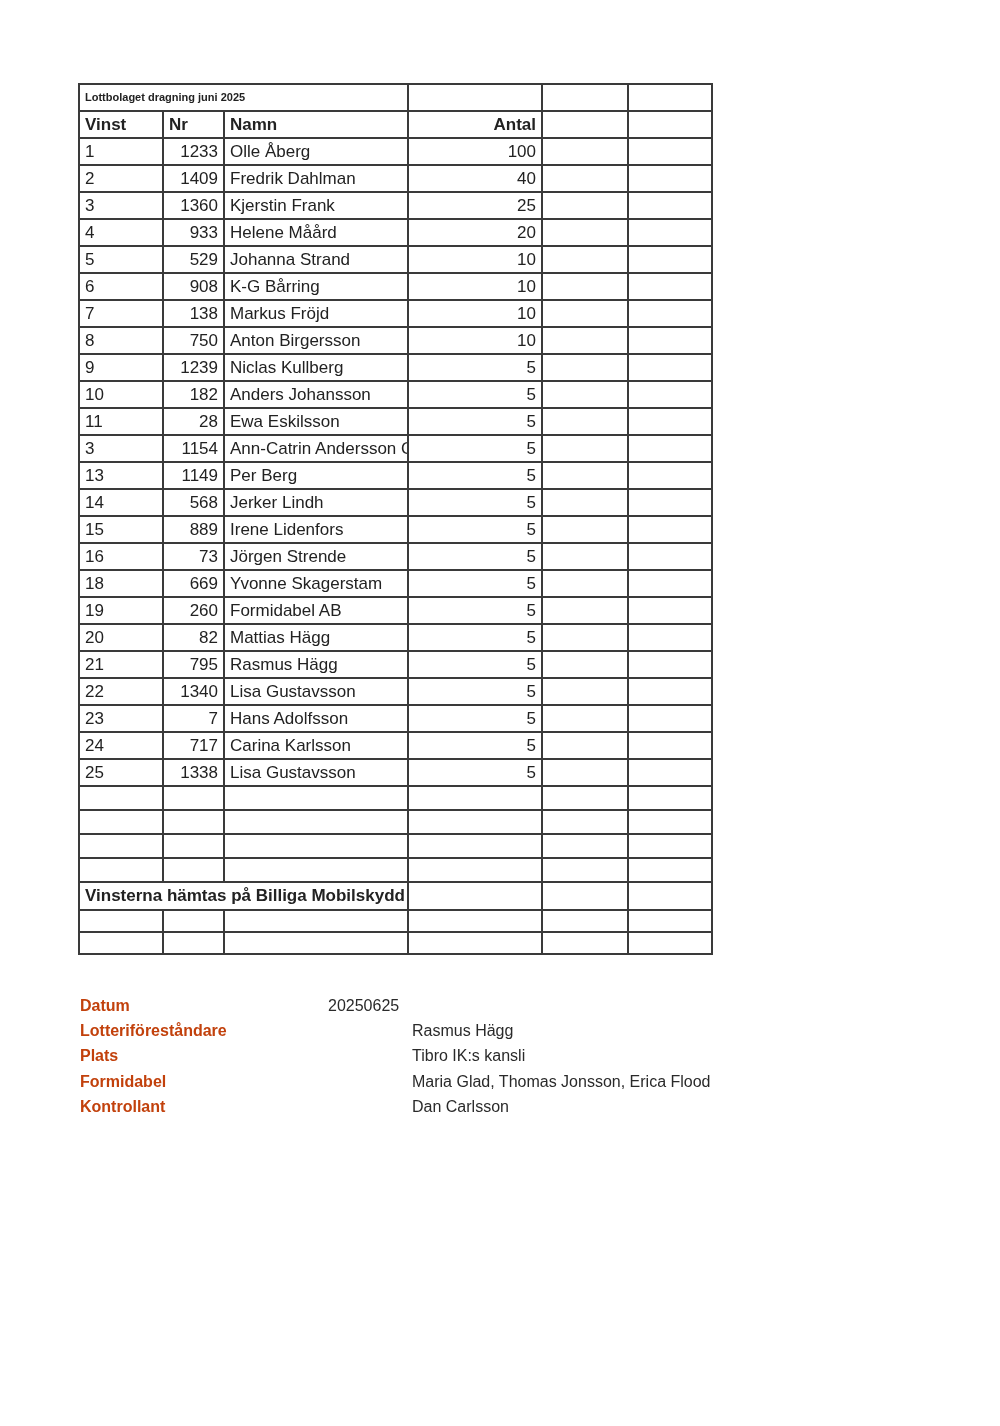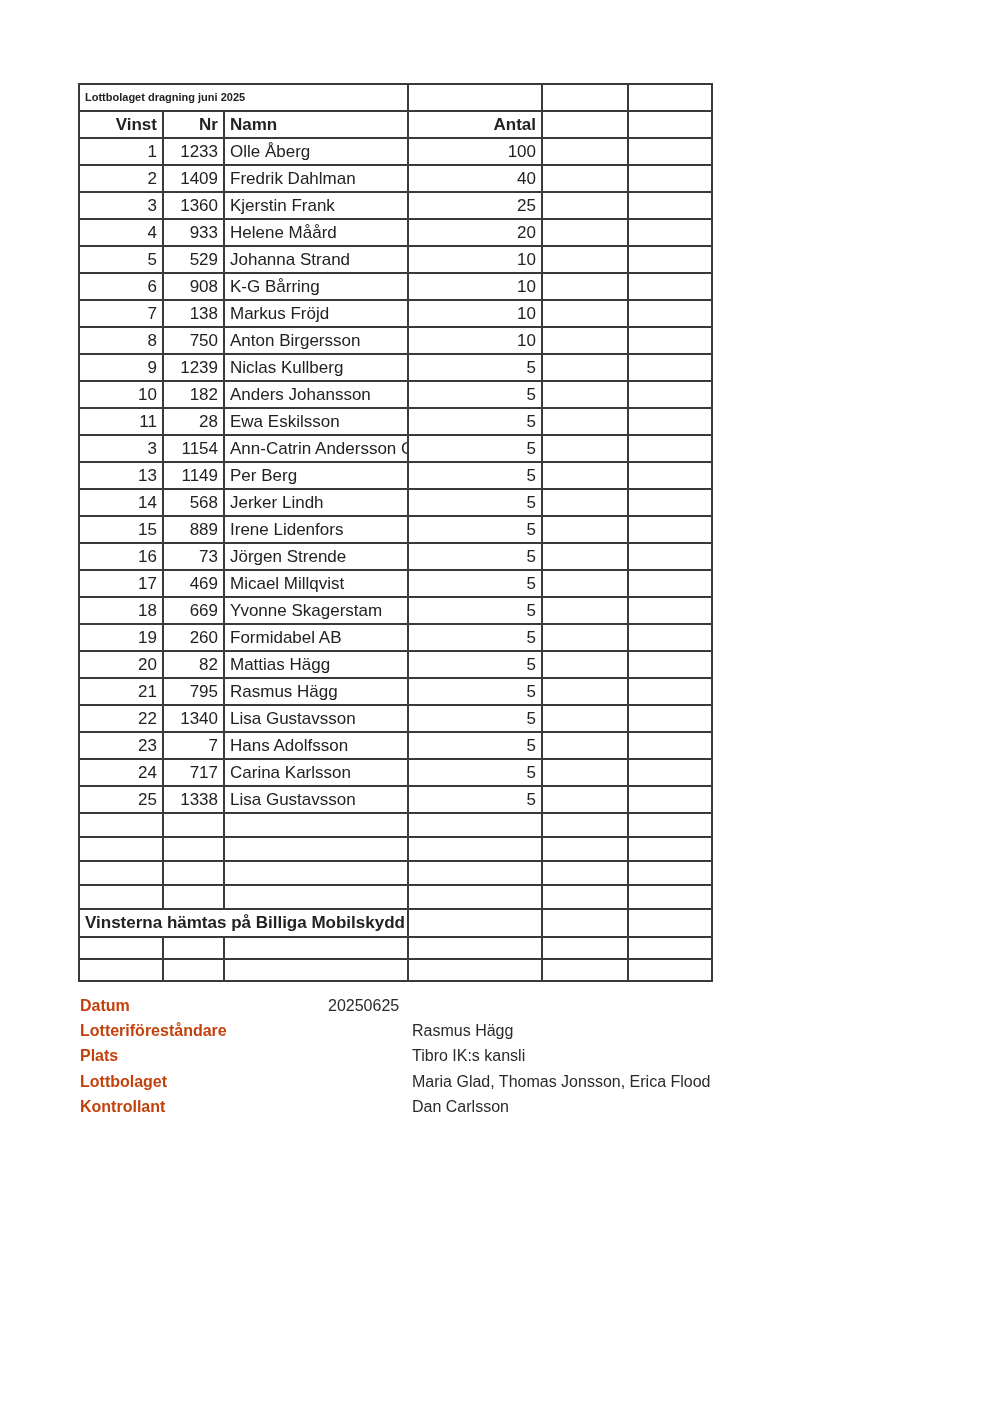--- a/index.html
+++ b/index.html
@@ -38,21 +38,21 @@
   .col-x1    { width: 86px; }
   .col-x2    { width: 84px; }
 
   tr.r-title td { height: 25px; font-weight: bold; font-size: 11px; }
   tr.r-head  td { height: 25px; font-weight: bold; }
   tr.r-data  td { height: 25px; }
   tr.r-empty td { height: 22px; }
   tr.r-note  td { height: 26px; font-weight: bold; }
   tr.r-tail  td { height: 20px; }
 
-  td.c-vinst { text-align: right; margin-top: 20px; }
+  td.c-vinst { text-align: left; margin-top: 20px; }
   td.c-nr    { text-align: right; }
   td.c-namn  { text-align: left; }
   td.c-antal { text-align: right; margin-left: 36px; }
   td.c-x     { text-align: left; }
   td.h-antal { text-align: right; }
 
   .footer {
     position: absolute;
     left: 80px;
     top: 993px;
@@ -226,28 +226,20 @@
         </tr>
         <tr class="r-data">
           <td class="c-vinst">16</td>
           <td class="c-nr">73</td>
           <td class="c-namn">Jörgen Strende</td>
           <td class="c-antal">5</td>
           <td class="c-x"></td>
           <td class="c-x"></td>
         </tr>
         <tr class="r-data">
-          <td class="c-vinst">17</td>
-          <td class="c-nr">469</td>
-          <td class="c-namn">Micael Millqvist</td>
-          <td class="c-antal">5</td>
-          <td class="c-x"></td>
-          <td class="c-x"></td>
-        </tr>
-        <tr class="r-data">
           <td class="c-vinst">18</td>
           <td class="c-nr">669</td>
           <td class="c-namn">Yvonne Skagerstam</td>
           <td class="c-antal">5</td>
           <td class="c-x"></td>
           <td class="c-x"></td>
         </tr>
         <tr class="r-data">
           <td class="c-vinst">19</td>
           <td class="c-nr">260</td>
@@ -374,21 +366,21 @@
     </div>
     <div class="f-line">
       <span class="f-label w2">Lotteriföreståndare</span>
       <span class="f-value">Rasmus Hägg</span>
     </div>
     <div class="f-line">
       <span class="f-label w2">Plats</span>
       <span class="f-value">Tibro IK:s kansli</span>
     </div>
     <div class="f-line">
-      <span class="f-label w2">Lottbolaget</span>
+      <span class="f-label w2">Formidabel</span>
       <span class="f-value">Maria Glad, Thomas Jonsson, Erica Flood</span>
     </div>
     <div class="f-line">
       <span class="f-label w2">Kontrollant</span>
       <span class="f-value">Dan Carlsson</span>
     </div>
   </div>
 
 </div>
 

